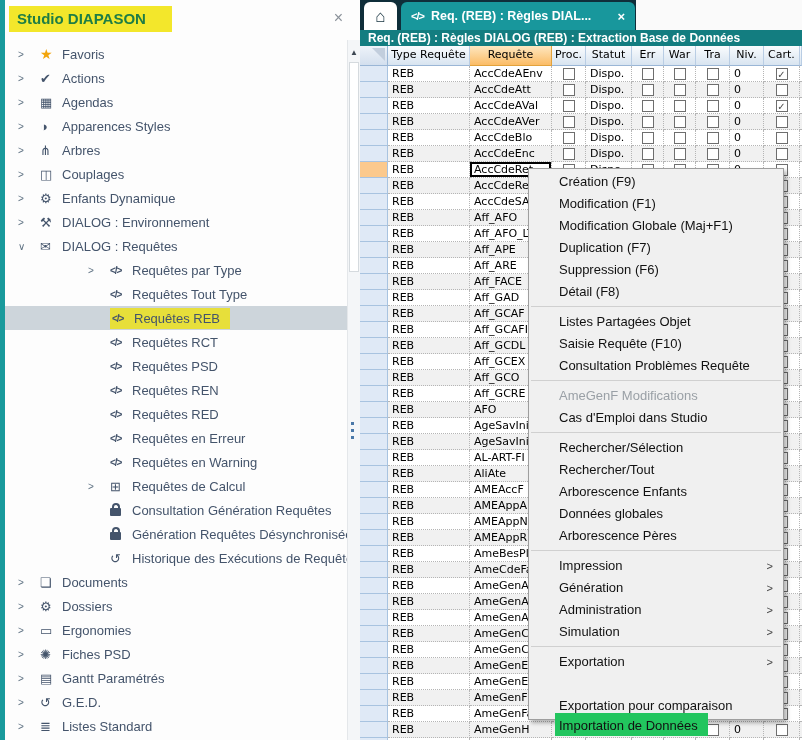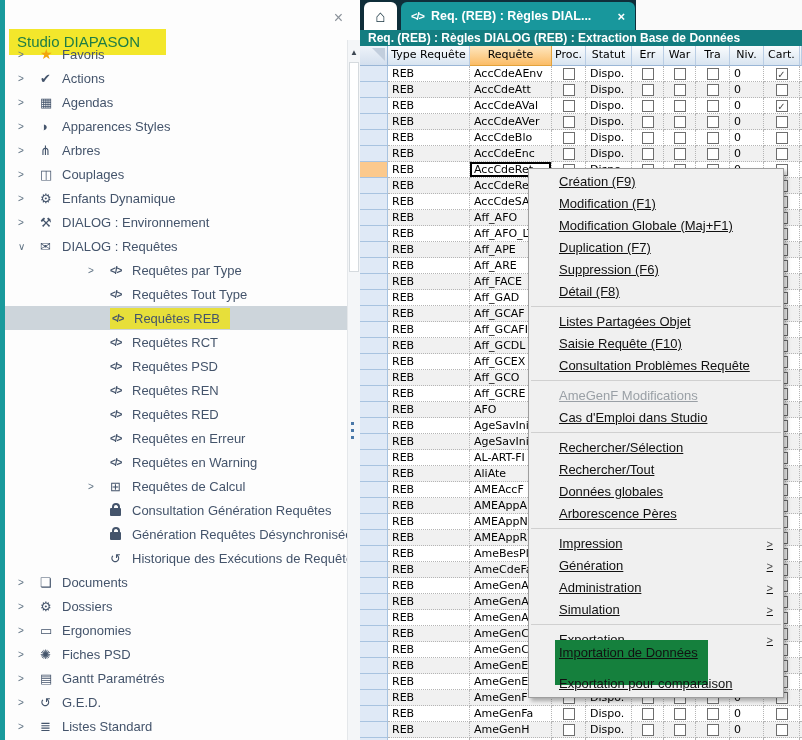--- a/index.html
+++ b/index.html
@@ -5,21 +5,21 @@
   html,body{margin:0;padding:0;background:#e8e8e8;}
   *{box-sizing:border-box;}
   .app{position:relative;width:802px;height:740px;background:#fff;overflow:hidden;
        font-family:"Liberation Sans",sans-serif;-webkit-font-smoothing:antialiased;}
 
   
   .sidebar{position:absolute;left:0;top:0;width:360px;height:740px;background:#fdfdfd;}
   .accent{position:absolute;left:0;top:0;width:5px;height:740px;background:#199a9c;}
   .sb-head{position:absolute;left:5px;top:0;right:13px;height:40px;}
   .sb-title{position:absolute;left:4px;top:6px;background:#f3e72b;color:#1e7d45;
-            font-weight:normal;font-size:15px;padding:4px 26px 5px 8px;margin-top:23px;}
+            font-weight:bold;font-size:15px;padding:4px 26px 5px 8px;}
   .sb-close{position:absolute;right:4px;top:10px;color:#8a9199;font-size:16px;line-height:16px;cursor:pointer;}
   .tree{position:absolute;left:5px;top:42px;right:13px;bottom:0;overflow:hidden;}
   .tree-row{height:24px;display:flex;align-items:center;color:#44546b;font-size:13px;white-space:nowrap;}
   .tree-row.lvl0{padding-left:13px;}
   .tree-row.lvl1{padding-left:83px;}
   .tree-row.sel{background:#cdd5db;}
   .chev{width:22px;font-size:10px;color:#5f7283;flex:0 0 22px;}
   .twrap{display:flex;align-items:center;padding:2px 6px 2px 0;}
   .twrap.hl{background:#e7df3a;padding:3px 10px 3px 2px;}
   .ticon{width:21px;flex:0 0 21px;font-size:13px;color:#44546b;text-align:left;}
@@ -74,25 +74,25 @@
   .c3{width:34px;flex:0 0 34px;} .c4{width:46px;flex:0 0 46px;} .c5{width:32px;flex:0 0 32px;}
   .c6{width:32px;flex:0 0 32px;} .c7{width:34px;flex:0 0 34px;} .c8{width:34px;flex:0 0 34px;}
   .c9{width:36px;flex:0 0 36px;} .c10{width:2px;flex:0 0 2px;}
   .ck{display:inline-block;width:12px;height:12px;border:1px solid #6e6e6e;background:#fff;
       font-size:10px;line-height:11px;text-align:center;color:#4c4c4c;}
 
   
   .ctxmenu{position:absolute;left:528px;top:168px;width:256px;background:#f0f0f0;
            border:1px solid #9e9e9e;box-shadow:3px 3px 4px rgba(0,0,0,.3);padding:2px 0;
            z-index:50;font-size:13px;color:#111;}
-  .mi{height:22px;line-height:22px;padding:0 10px 0 30px;display:flex;align-items:center;
-      white-space:nowrap;cursor:default;text-decoration:underline;}
+  .mi{height:22px;line-height:22px;padding:0 10px 0 30px;display:flex;
+      white-space:nowrap;cursor:default;}
   .mi .arrow{margin-left:auto;font-size:11px;color:#444;}
   .mi.disabled{color:#9aa0a6;}
-  .mi .hl{background:#15803d;padding:2px 10px 21px 4px;margin-left:-4px;}
+  .mi .hl{background:#22c55e;padding:2px 10px 21px 4px;margin-left:-4px;margin-top:40px;}
   .msep{border-top:1px solid #d0d0d0;margin:3px 2px 4px 2px;}
 </style>
 </head>
 <body>
 
 <div class="app">
 
   <aside class="sidebar">
     <div class="accent"></div>
     <div class="sb-head">
@@ -1373,20 +1373,23 @@
         <span>Cas d'Emploi dans Studio</span>
       </div>
       <div class="msep"></div>
       <div class="mi">
         <span>Rechercher/Sélection</span>
       </div>
       <div class="mi">
         <span>Rechercher/Tout</span>
       </div>
       <div class="mi">
+        <span>Arborescence Enfants</span>
+      </div>
+      <div class="mi">
         <span>Données globales</span>
       </div>
       <div class="mi">
         <span>Arborescence Pères</span>
       </div>
       <div class="msep"></div>
       <div class="mi">
         <span>Impression</span>
         <span class="arrow">&gt;</span>
       </div>

